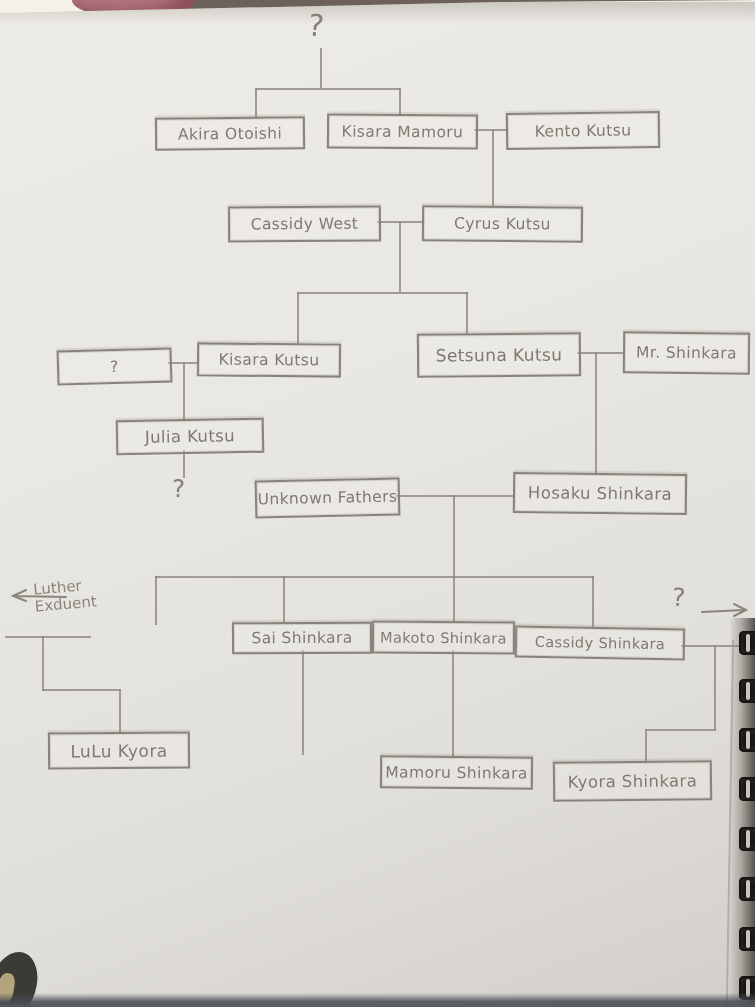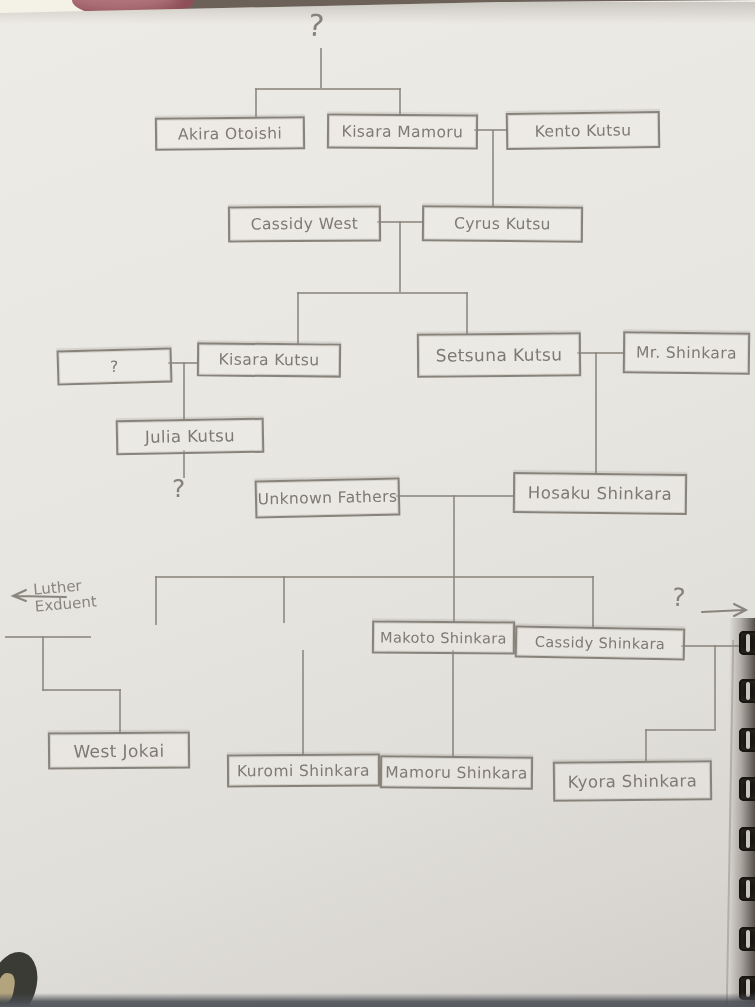--- a/index.html
+++ b/index.html
@@ -137,32 +137,32 @@
       <span>Julia Kutsu</span>
     </div>
 
   <div class="node" style="left:255px;top:479px;width:141px;height:34px;transform:rotate(-1.2deg)">
       <span>Unknown Fathers</span>
     </div>
   <div class="node" style="left:513px;top:473px;width:170px;height:37px;font-size:16.5px;transform:rotate(0.6deg)">
       <span>Hosaku Shinkara</span>
     </div>
 
+  <div class="node" style="left:232px;top:622px;width:136px;height:28px;transform:rotate(-0.3deg)">
+      <span>Sai Shinkara</span>
+    </div>
   <div class="node" style="left:372px;top:621px;width:139px;height:29px;font-size:14.5px;transform:rotate(0.5deg)">
       <span>Makoto Shinkara</span>
     </div>
   <div class="node" style="left:515px;top:627px;width:166px;height:28px;font-size:14.5px;transform:rotate(1deg)">
       <span>Cassidy Shinkara</span>
     </div>
 
   <div class="node" style="left:48px;top:732px;width:138px;height:33px;font-size:17px;transform:rotate(-0.5deg)">
-      <span>West Jokai</span>
-    </div>
-  <div class="node" style="left:227px;top:754px;width:149px;height:29px;transform:rotate(-0.3deg)">
-      <span>Kuromi Shinkara</span>
+      <span>LuLu Kyora</span>
     </div>
   <div class="node" style="left:380px;top:756px;width:149px;height:29px;transform:rotate(0.5deg)">
       <span>Mamoru Shinkara</span>
     </div>
   <div class="node" style="left:553px;top:761px;width:155px;height:36px;font-size:16.5px;transform:rotate(-0.6deg)">
       <span>Kyora Shinkara</span>
     </div>
 
   <div class="q" style="left:308px;top:8px;font-size:30px;transform:rotate(6deg)">?</div>
   <div class="q" style="left:172px;top:474px;font-size:25px">?</div>

